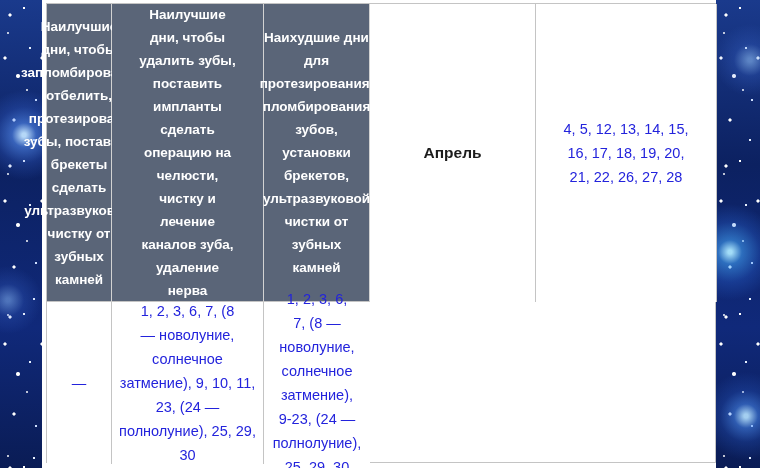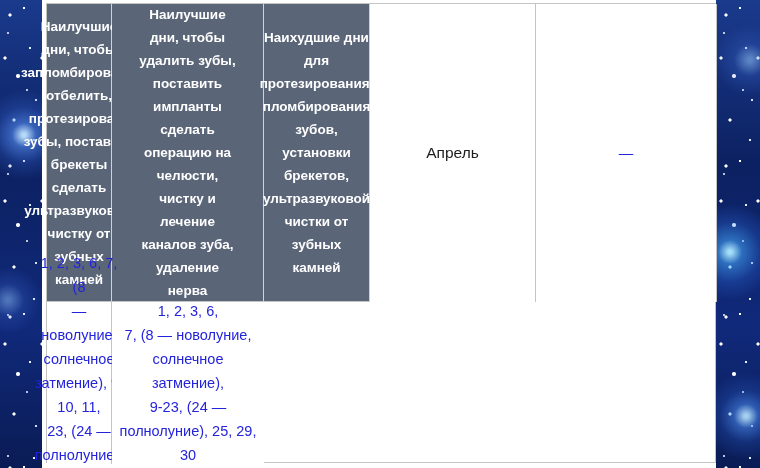--- a/index.html
+++ b/index.html
@@ -73,21 +73,21 @@
   .bcell {
     background: #ffffff;
     color: #2323dc;
     font-weight: normal;
     font-size: 14.5px;
     line-height: 24px;
     border-right: 1px solid #c4c4c4;
   }
   .bcell.period {
     color: #1c1c1c;
-    font-weight: normal;
+    font-weight: bold;
     font-size: 15.5px;
   }
   .last-col { border-right: none; }
 </style>
 </head>
 <body>
 
 <div class="scene">
 
   <div class="starfield left"></div>
@@ -122,20 +122,23 @@
     <div class="cell hcell">Наихудшие дни для
 протезирования,
 пломбирования
 зубов, установки
 брекетов,
 ультразвуковой
 чистки от зубных
 камней</div>
 
     <div class="cell bcell period">Апрель</div>
+    <div class="cell bcell">4, 5, 12, 13, 14, 15,
+16, 17, 18, 19, 20,
+21, 22, 26, 27, 28</div>
     <div class="cell bcell">—</div>
     <div class="cell bcell">1, 2, 3, 6, 7, (8
 — новолуние,
 солнечное
 затмение), 9, 10, 11,
 23, (24 —
 полнолуние), 25, 29,
 30</div>
     <div class="cell bcell last-col">1, 2, 3, 6,
 7, (8 — новолуние,

